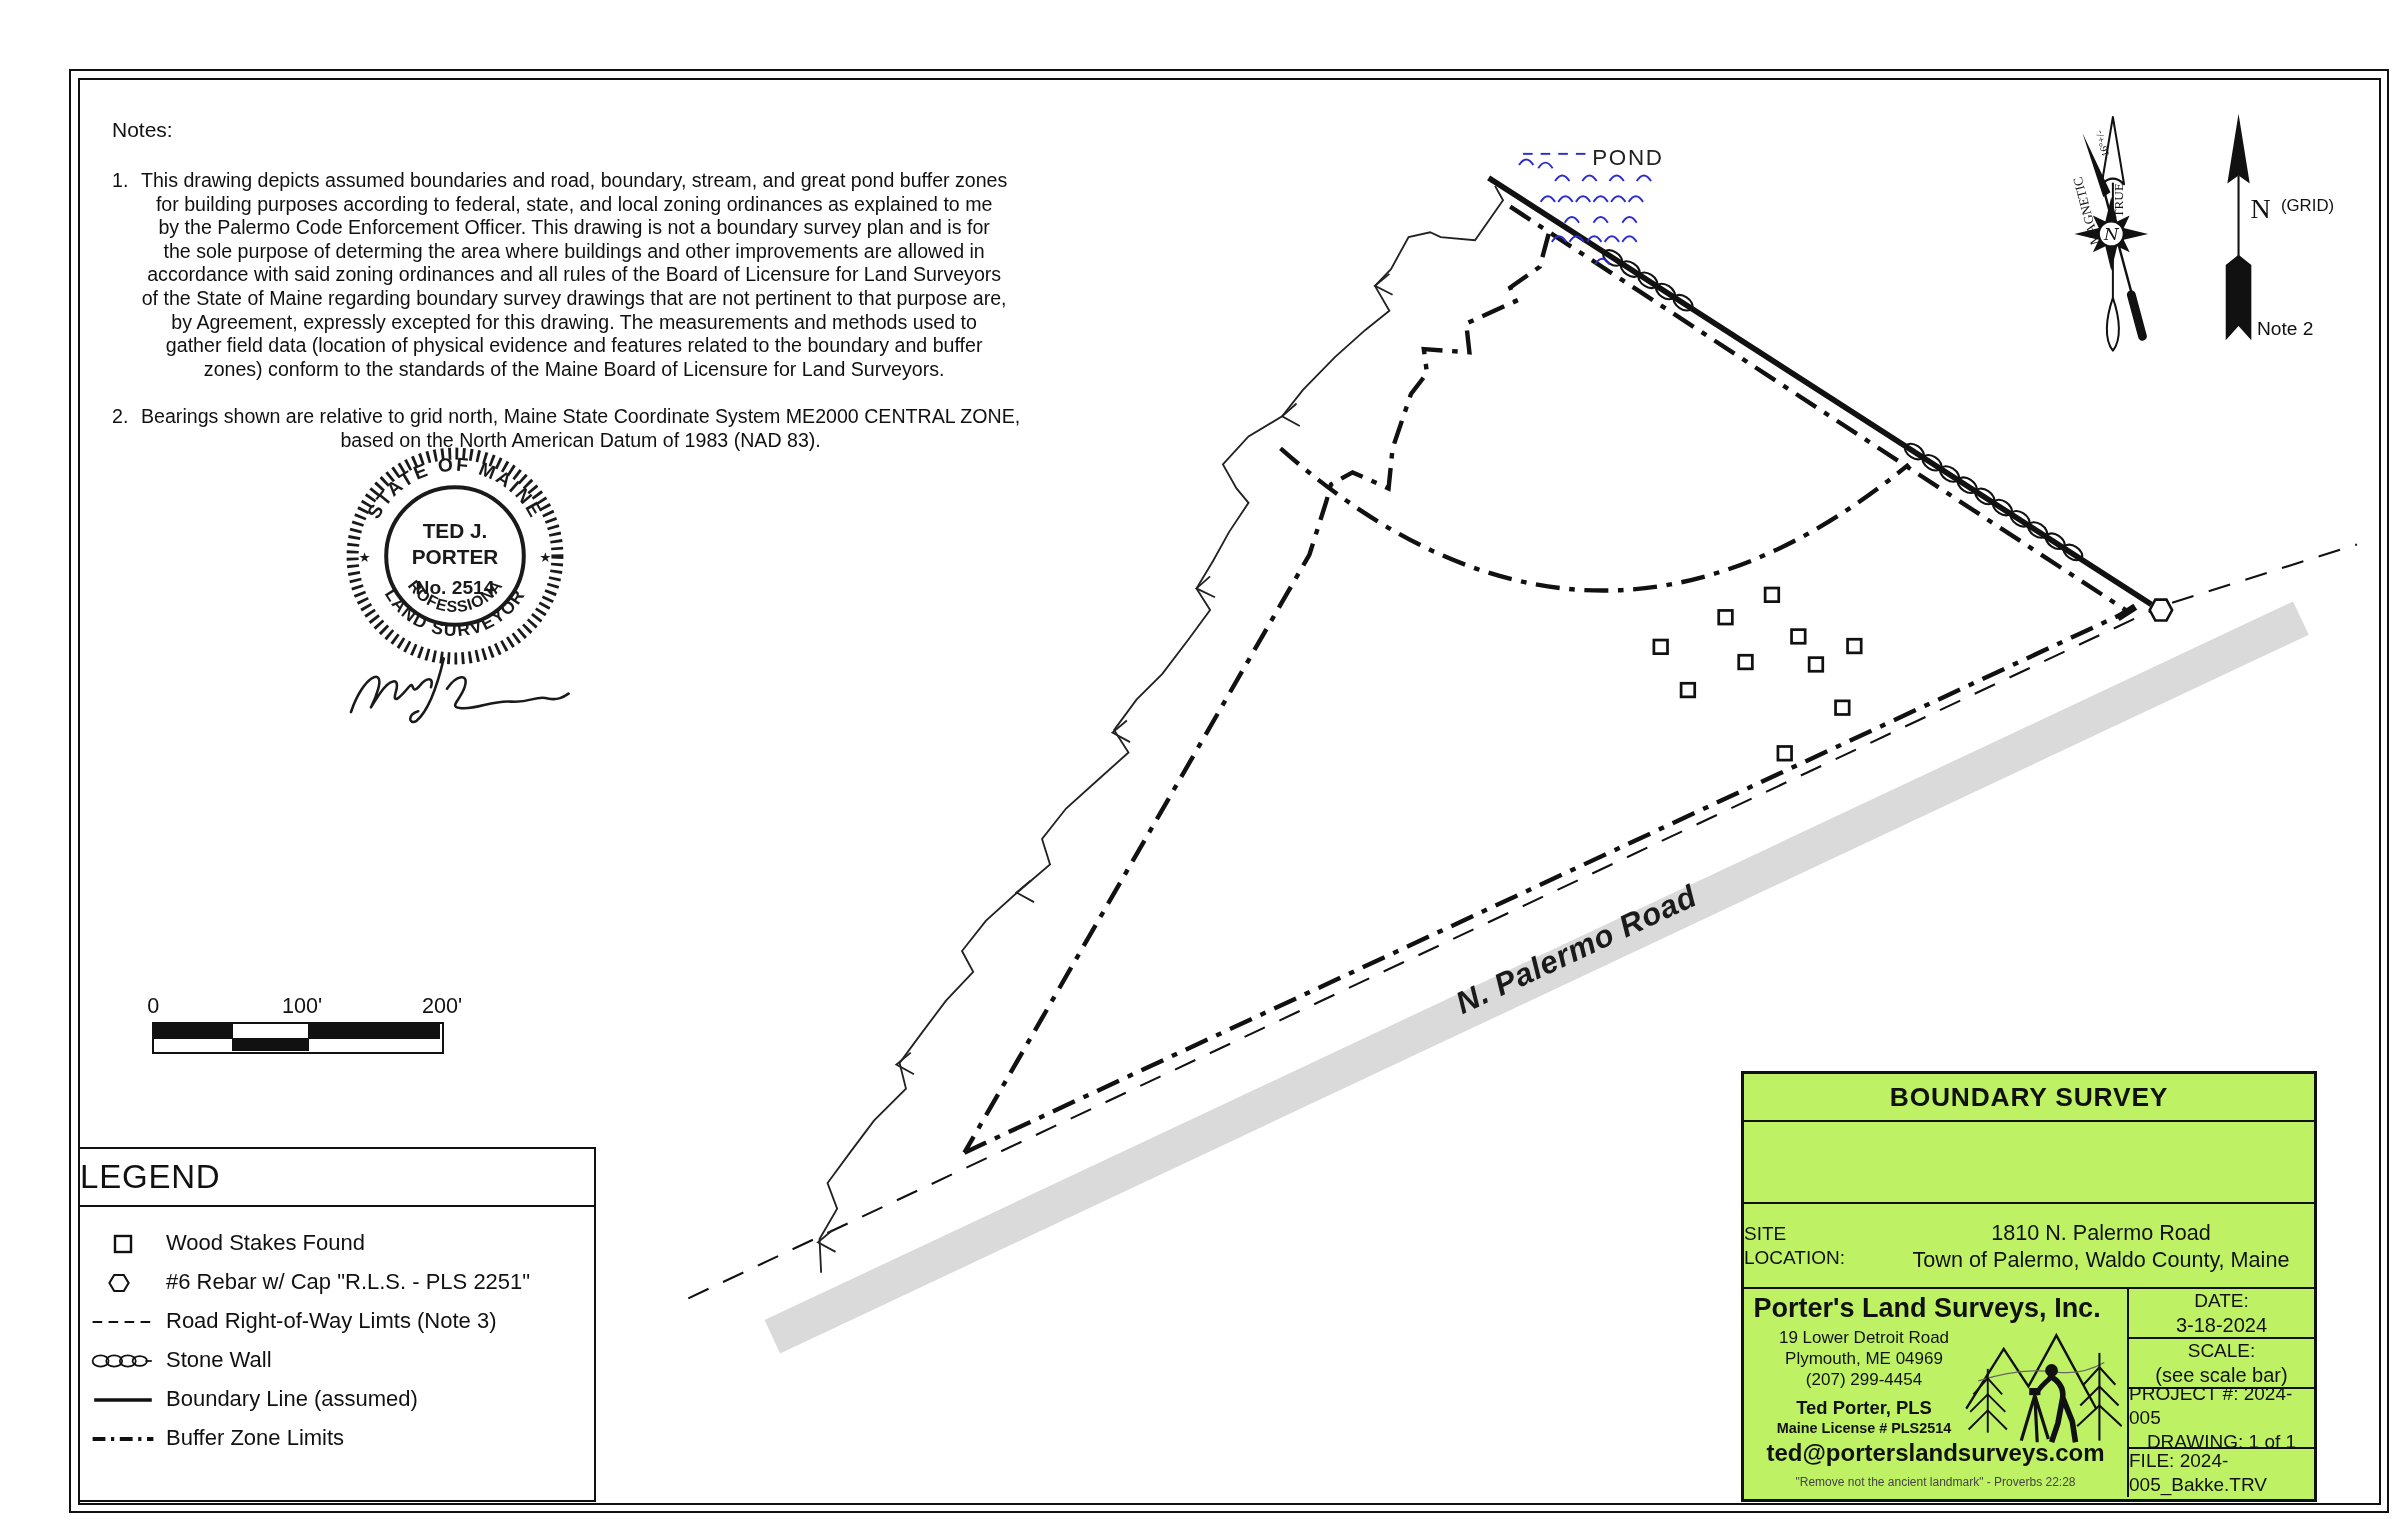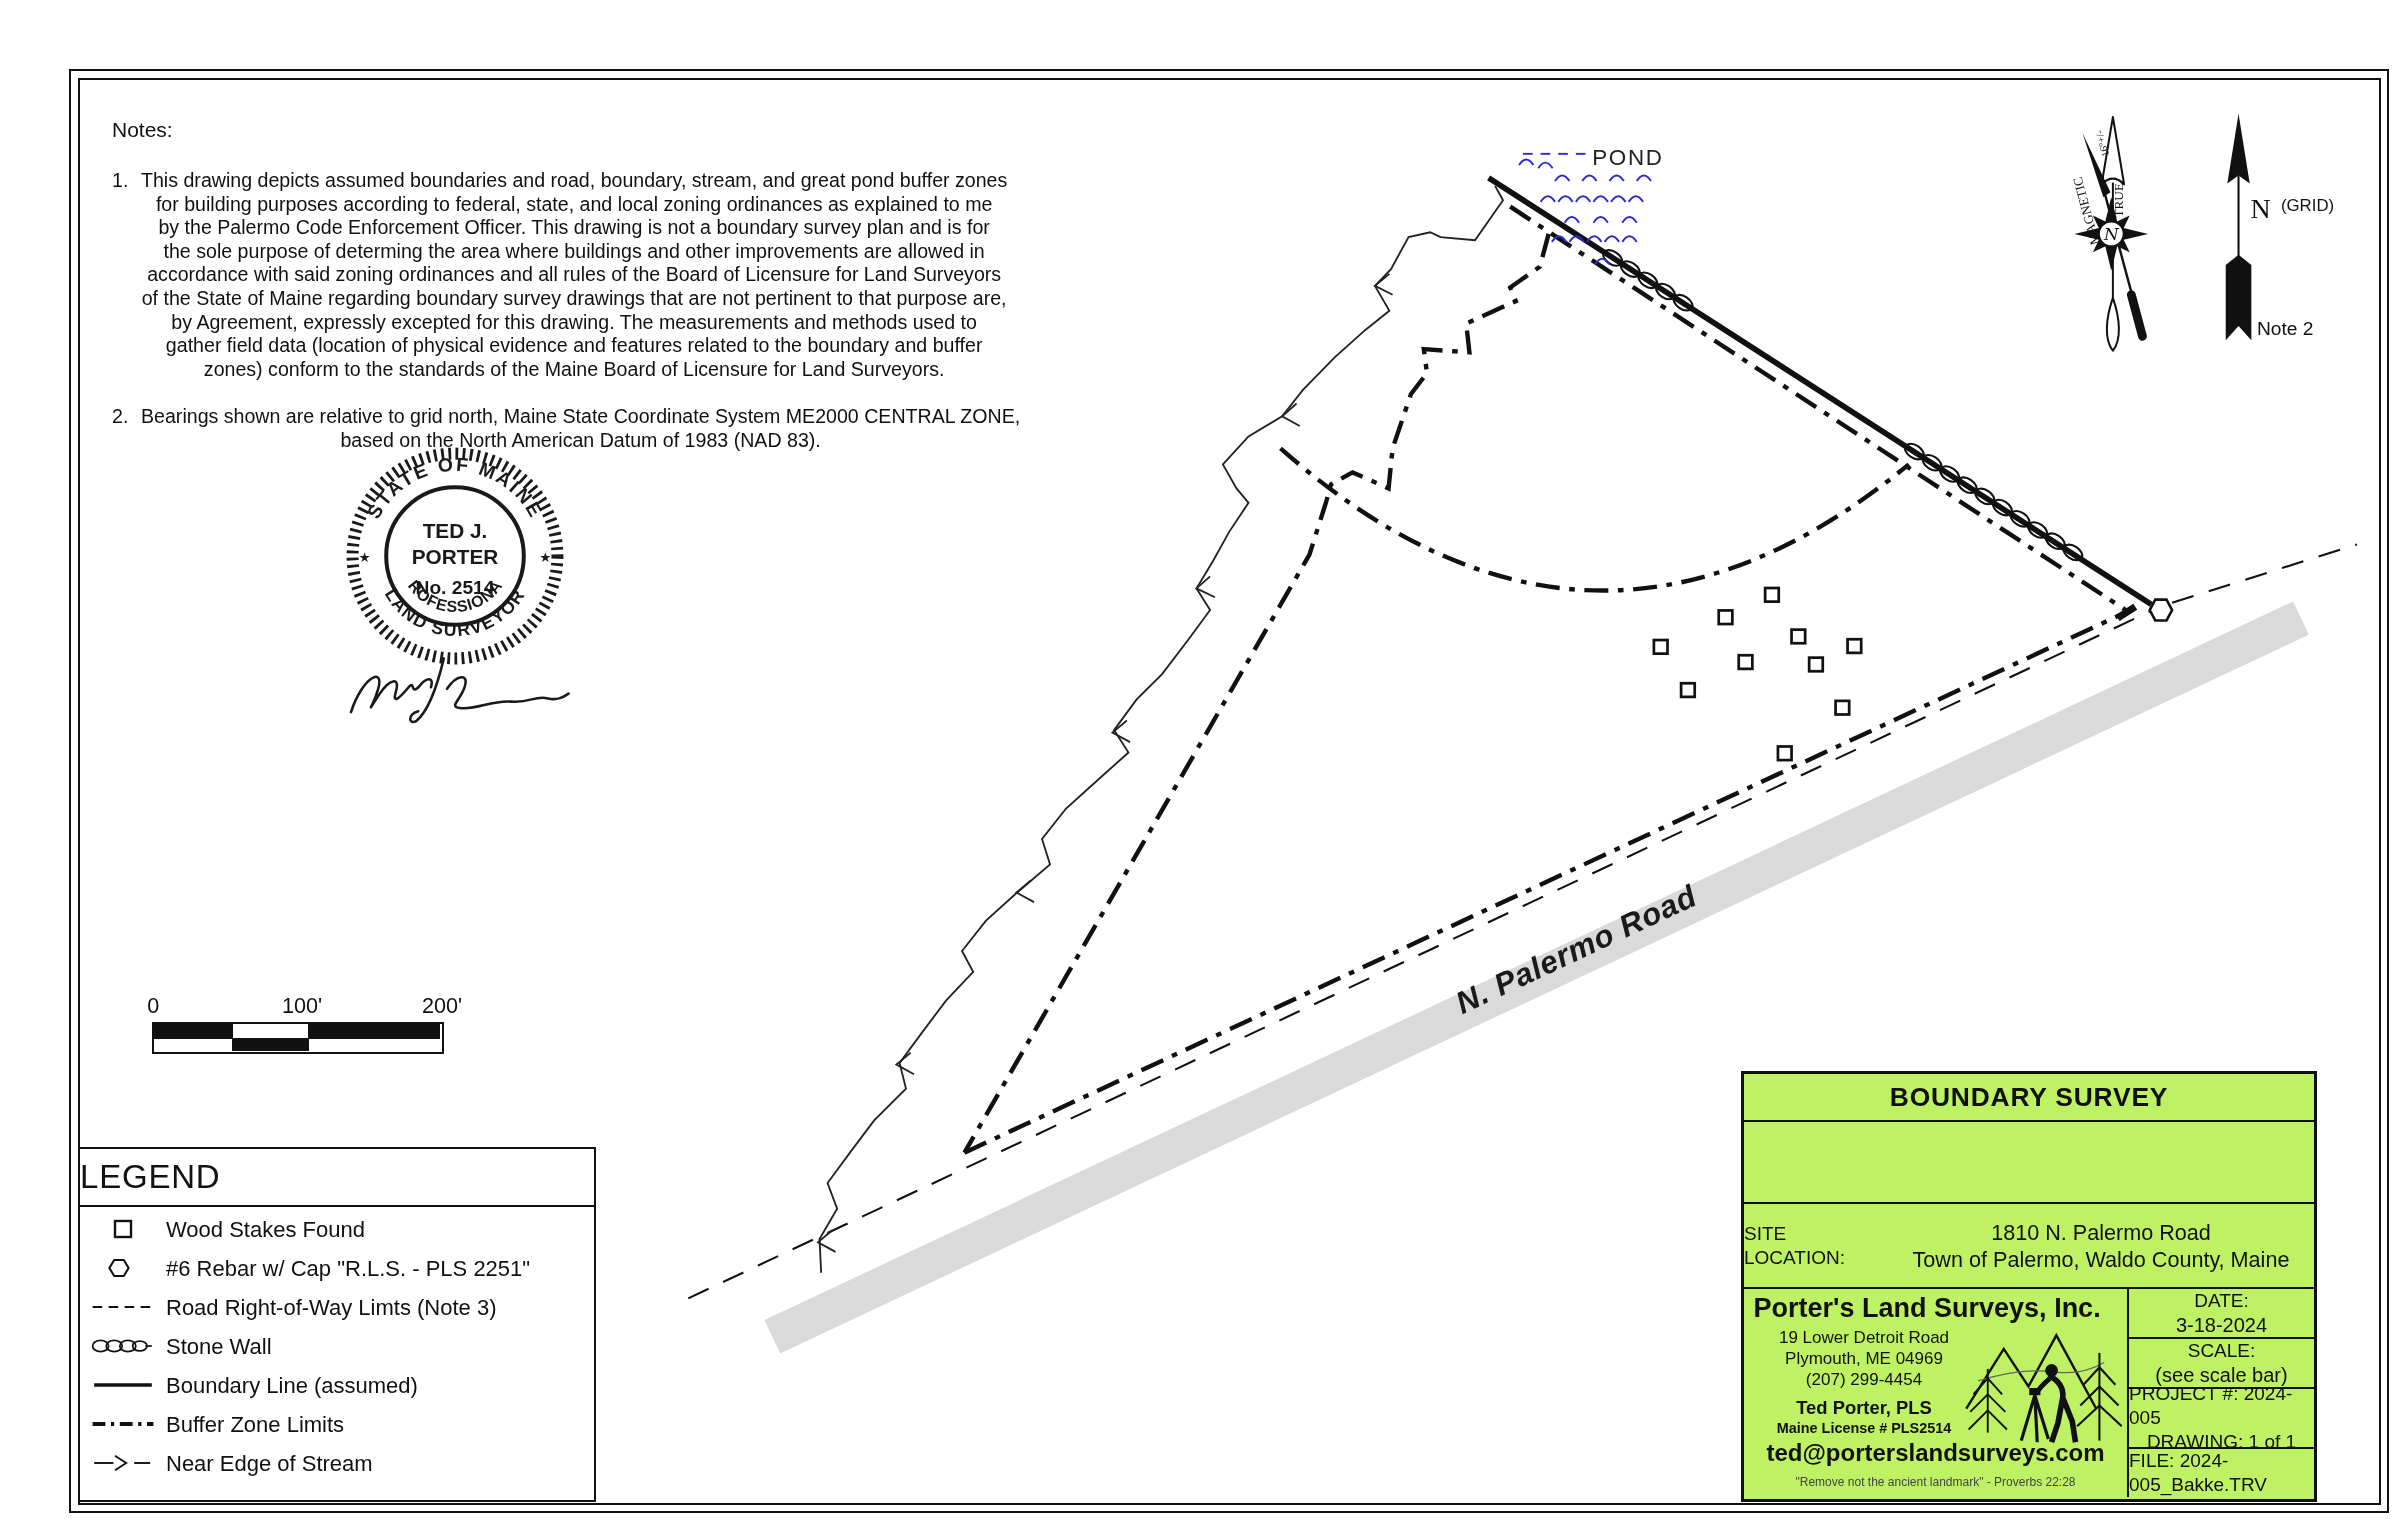--- a/index.html
+++ b/index.html
@@ -21,21 +21,21 @@
   #sb-bar{position:absolute;left:0;top:29px;width:292px;height:32px;border:2.4px solid #111;box-sizing:border-box;}
   .sb-row{display:flex;height:13.6px;}
   .sb-row div{height:100%;box-sizing:border-box;}
   .sb-b{background:#111;} .sb-w{background:#fff;}
   .s1{width:78px;} .s2{width:77px;border-left:1.6px solid #111;border-right:1.6px solid #111;} .s3{width:131px;}
   .sb-row.bot div{border-top:1.6px solid #111;}
   
   #legend{position:absolute;left:78px;top:1147px;width:518px;height:355px;border:2.8px solid #111;box-sizing:border-box;background:#fff;}
   #legend .hd{height:56px;border-bottom:2.4px solid #111;font-size:33px;display:flex;align-items:center;letter-spacing:0.8px;}
   #legend .items{padding-top:10.4px;}
-  .lg-row{display:flex;align-items:flex-start;height:39px;}
+  .lg-row{display:flex;align-items:flex-end;height:39px;}
   .lg-sym{width:86px;flex:none;display:flex;justify-content:center;align-items:center;}
   .lg-lab{font-size:22px;}
   
   #tblock{position:absolute;left:1741px;top:1071px;width:576px;height:431px;border:3.2px solid #111;box-sizing:border-box;background:#bef264;}
   #tb-head{height:46px;border-bottom:2.4px solid #111;display:flex;align-items:center;justify-content:center;
            font-size:26.4px;font-weight:bold;letter-spacing:0.8px;}
   #tb-client{height:80px;border-bottom:2.4px solid #111;}
   #tb-site{height:83px;border-bottom:2.4px solid #111;display:flex;}
   #tb-site .slab{width:144px;flex:none;display:flex;flex-direction:column;justify-content:center;align-items:flex-start;font-size:19px;line-height:24px;}
   #tb-site .saddr{flex:1;display:flex;flex-direction:column;justify-content:center;align-items:center;font-size:21.6px;line-height:27px;}
@@ -302,30 +302,20 @@
         <span class="lg-lab">Boundary Line (assumed)</span>
       </div>
       <div class="lg-row">
         <span class="lg-sym">
           <svg width="64" height="24" viewBox="0 0 80 30">
               <line x1="2" y1="15" x2="78" y2="15" stroke="#111" stroke-width="5" stroke-dasharray="16 7 4 7"></line>
             </svg>
         </span>
         <span class="lg-lab">Buffer Zone Limits</span>
       </div>
-      <div class="lg-row">
-        <span class="lg-sym">
-          <svg width="64" height="24" viewBox="0 0 80 30">
-            <line x1="4" y1="15" x2="28" y2="15" stroke="#111" stroke-width="2.4"></line>
-            <polyline points="30,6 44,15 30,24" fill="none" stroke="#111" stroke-width="2.4"></polyline>
-            <line x1="54" y1="15" x2="74" y2="15" stroke="#111" stroke-width="2.4"></line>
-          </svg>
-        </span>
-        <span class="lg-lab">Near Edge of Stream</span>
-      </div>
     </div>
   </div>
 
   <div id="tblock">
     <div id="tb-head">BOUNDARY SURVEY</div>
     <div id="tb-client"></div>
     <div id="tb-site">
       <div class="slab">
         <span>SITE</span>
         <span>LOCATION:</span>

